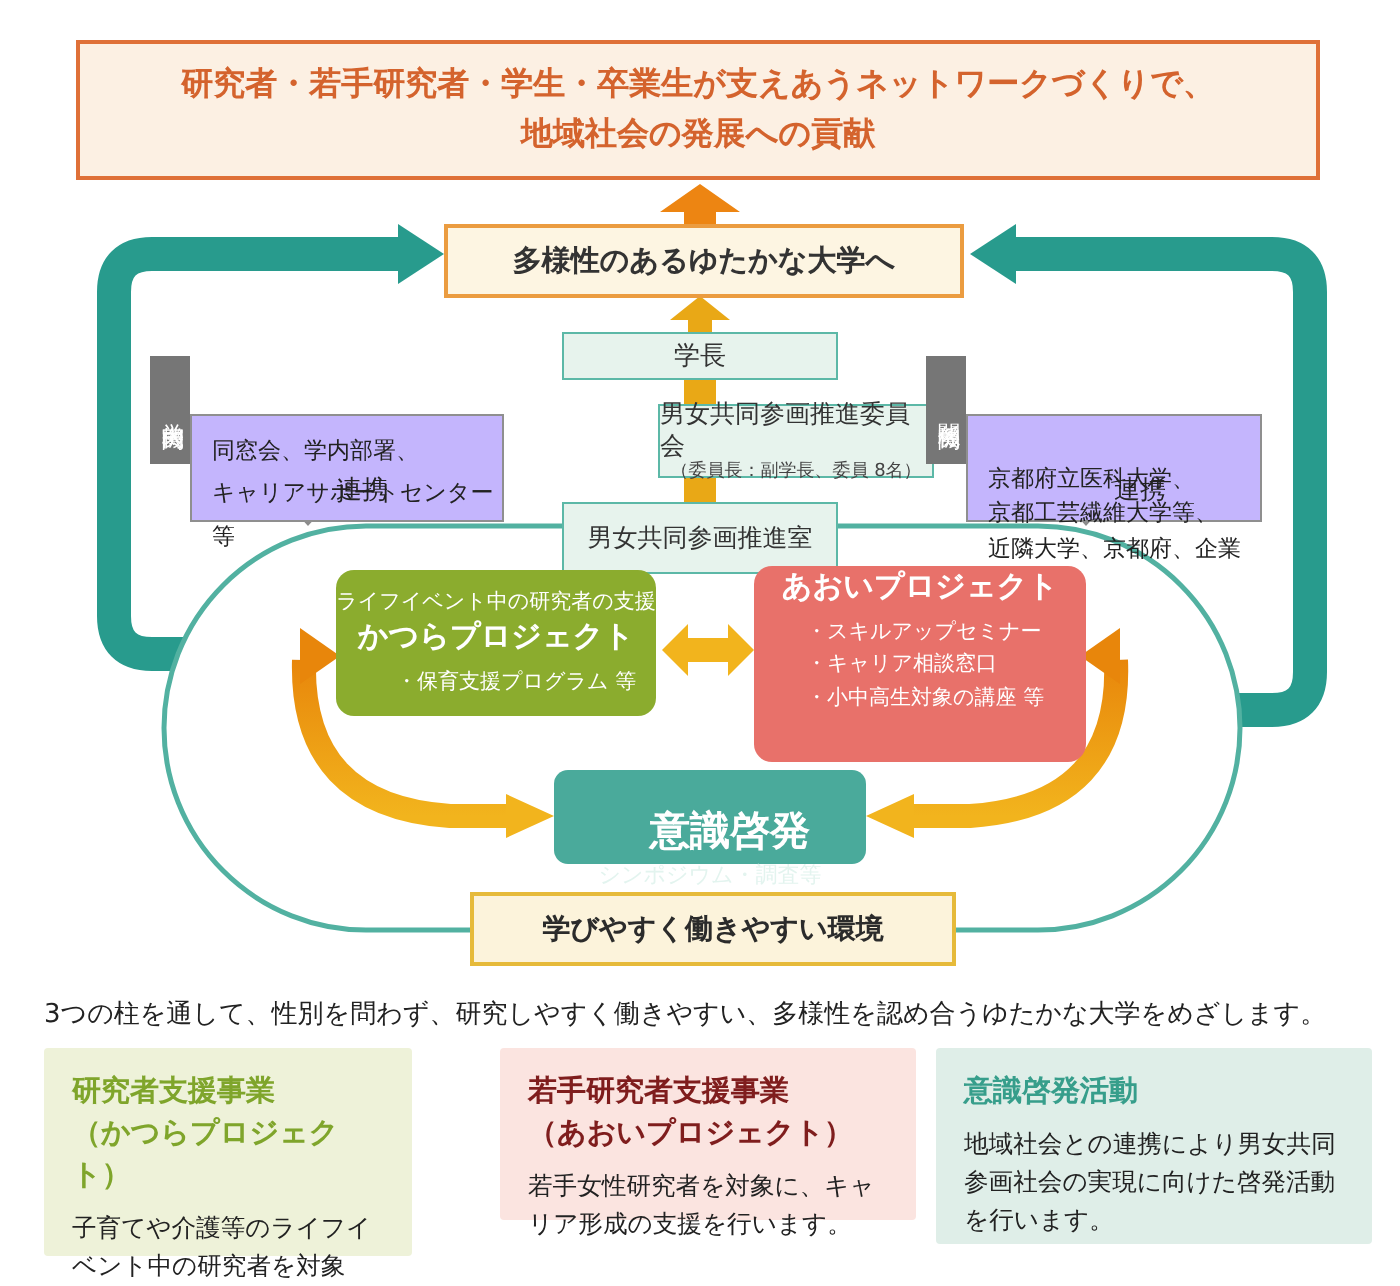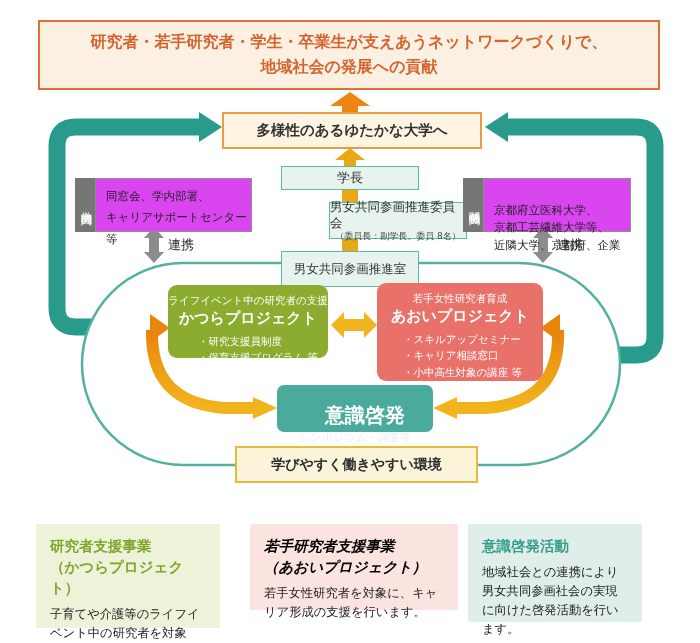--- a/index.html
+++ b/index.html
@@ -17,21 +17,21 @@
         align-items:center;justify-content:center;color:#333;}
   .pres{left:281px;top:166px;width:138px;height:24px;font-size:13px;}
   .committee{left:281px;top:202px;width:138px;height:37px;font-size:12.5px;line-height:1.25;margin-left:48px;}
   .committee .sub{font-size:9px;color:#444;}
   .office{left:281px;top:251px;width:138px;height:36px;font-size:12.5px;}
 
   .orgtab{background:#767676;color:#fff;writing-mode:vertical-rl;text-orientation:upright;
           font-size:11px;letter-spacing:1px;display:flex;align-items:center;justify-content:center;}
   .tab-l{left:75px;top:178px;width:20px;height:54px;}
   .tab-r{left:463px;top:178px;width:20px;height:54px;}
-  .orgbox{background:#d946ef;border:1.5px solid #8f8f8f;font-size:11.5px;color:#222;padding:23px 0 0 10px;line-height:1.6;}
+  .orgbox{background:#c4b5fd;border:1.5px solid #8f8f8f;font-size:11.5px;color:#222;padding:23px 0 0 10px;line-height:1.6;margin-top:29px;}
   .box-l{left:95px;top:178px;width:157px;height:54px;line-height:1.85;padding-top:7px;}
   .box-r{left:483px;top:178px;width:148px;height:54px;line-height:1.5;}
   .linklabel{font-size:13px;color:#222;}
   .link-l{left:168px;top:236px;} .link-r{left:557px;top:236px;}
 
   .proj{border-radius:9px;color:#fff;text-align:center;}
   .katsura{left:168px;top:285px;width:160px;height:73px;background:#8bac2e;}
   .aoi{left:377px;top:283px;width:166px;height:98px;background:#e8716a;}
   .proj .sub{font-size:10.5px;margin-top:9px;}
   .proj .title{font-size:15px;font-weight:bold;margin-top:1px;}
@@ -45,25 +45,25 @@
 
   .env{left:235px;top:446px;width:243px;height:37px;background:#fcf3db;border:2px solid #e6ba3a;
        display:flex;align-items:center;justify-content:center;font-weight:bold;font-size:14px;color:#2b2b2b;}
 
   .caption{left:22px;top:498px;width:670px;font-size:13px;color:#222;}
 
   .card{top:524px;border-radius:2px;padding:12px 14px;box-sizing:border-box;}
   .card .t{font-size:14.5px;font-weight:bold;line-height:1.45;}
   .card .t2:empty{display:none;}
   .card .b{font-size:12.3px;line-height:1.55;margin-top:6px;color:#222;}
-  .card1{left:36px;width:184px;height:104px;background:#eef2d9;}
+  .card1{left:22px;width:184px;height:104px;background:#eef2d9;}
   .card1 .t{color:#7fa52b;}
   .card2{left:250px;width:208px;height:86px;background:#fbe4e0;}
-  .card2 .t{color:#000000;font-style:italic;}
-  .card3{left:468px;width:174px;height:98px;background:#dfeee8;}
+  .card2 .t{color:#7f1d1d;}
+  .card3{left:468px;width:218px;height:98px;background:#dfeee8;}
   .card3 .t{color:#379e8b;}
 </style>
 </head>
 <body>
 
 <div class="stage">
 
   <svg class="layer" width="700" height="643" viewBox="0 0 700 643">
     <defs>
       <linearGradient id="gradL" x1="0" y1="0" x2="0" y2="1">
@@ -139,42 +139,41 @@
     <div>京都府立医科大学、</div>
     <div>京都工芸繊維大学等、</div>
     <div>近隣大学、京都府、企業</div>
   </div>
   <div class="abs linklabel link-r">連携</div>
 
   <div class="abs proj katsura">
     <div class="sub">ライフイベント中の研究者の支援</div>
     <div class="title">かつらプロジェクト</div>
     <ul>
-      <li>・研究支援員制度</li>
       <li>・保育支援プログラム 等</li>
     </ul>
   </div>
 
   <div class="abs proj aoi">
-    <div class="sub">若手女性研究者育成</div>
     <div class="title">あおいプロジェクト</div>
     <ul>
       <li>・スキルアップセミナー</li>
       <li>・キャリア相談窓口</li>
       <li>・小中高生対象の講座 等</li>
     </ul>
   </div>
 
   <div class="abs ishiki">
     <div class="title">意識啓発</div>
     <div class="sub">シンポジウム・調査等</div>
   </div>
 
   <div class="abs env">学びやすく働きやすい環境</div>
 
+  <div class="abs caption">3つの柱を通して、性別を問わず、研究しやすく働きやすい、多様性を認め合うゆたかな大学をめざします。</div>
 
   <div class="abs card card1">
     <div class="t">研究者支援事業</div>
     <div class="t t2">（かつらプロジェクト）</div>
     <div class="b">子育てや介護等のライフイベント中の研究者を対象に、両立支援を行います。</div>
   </div>
   <div class="abs card card2">
     <div class="t">若手研究者支援事業</div>
     <div class="t t2">（あおいプロジェクト）</div>
     <div class="b">若手女性研究者を対象に、キャリア形成の支援を行います。</div>

